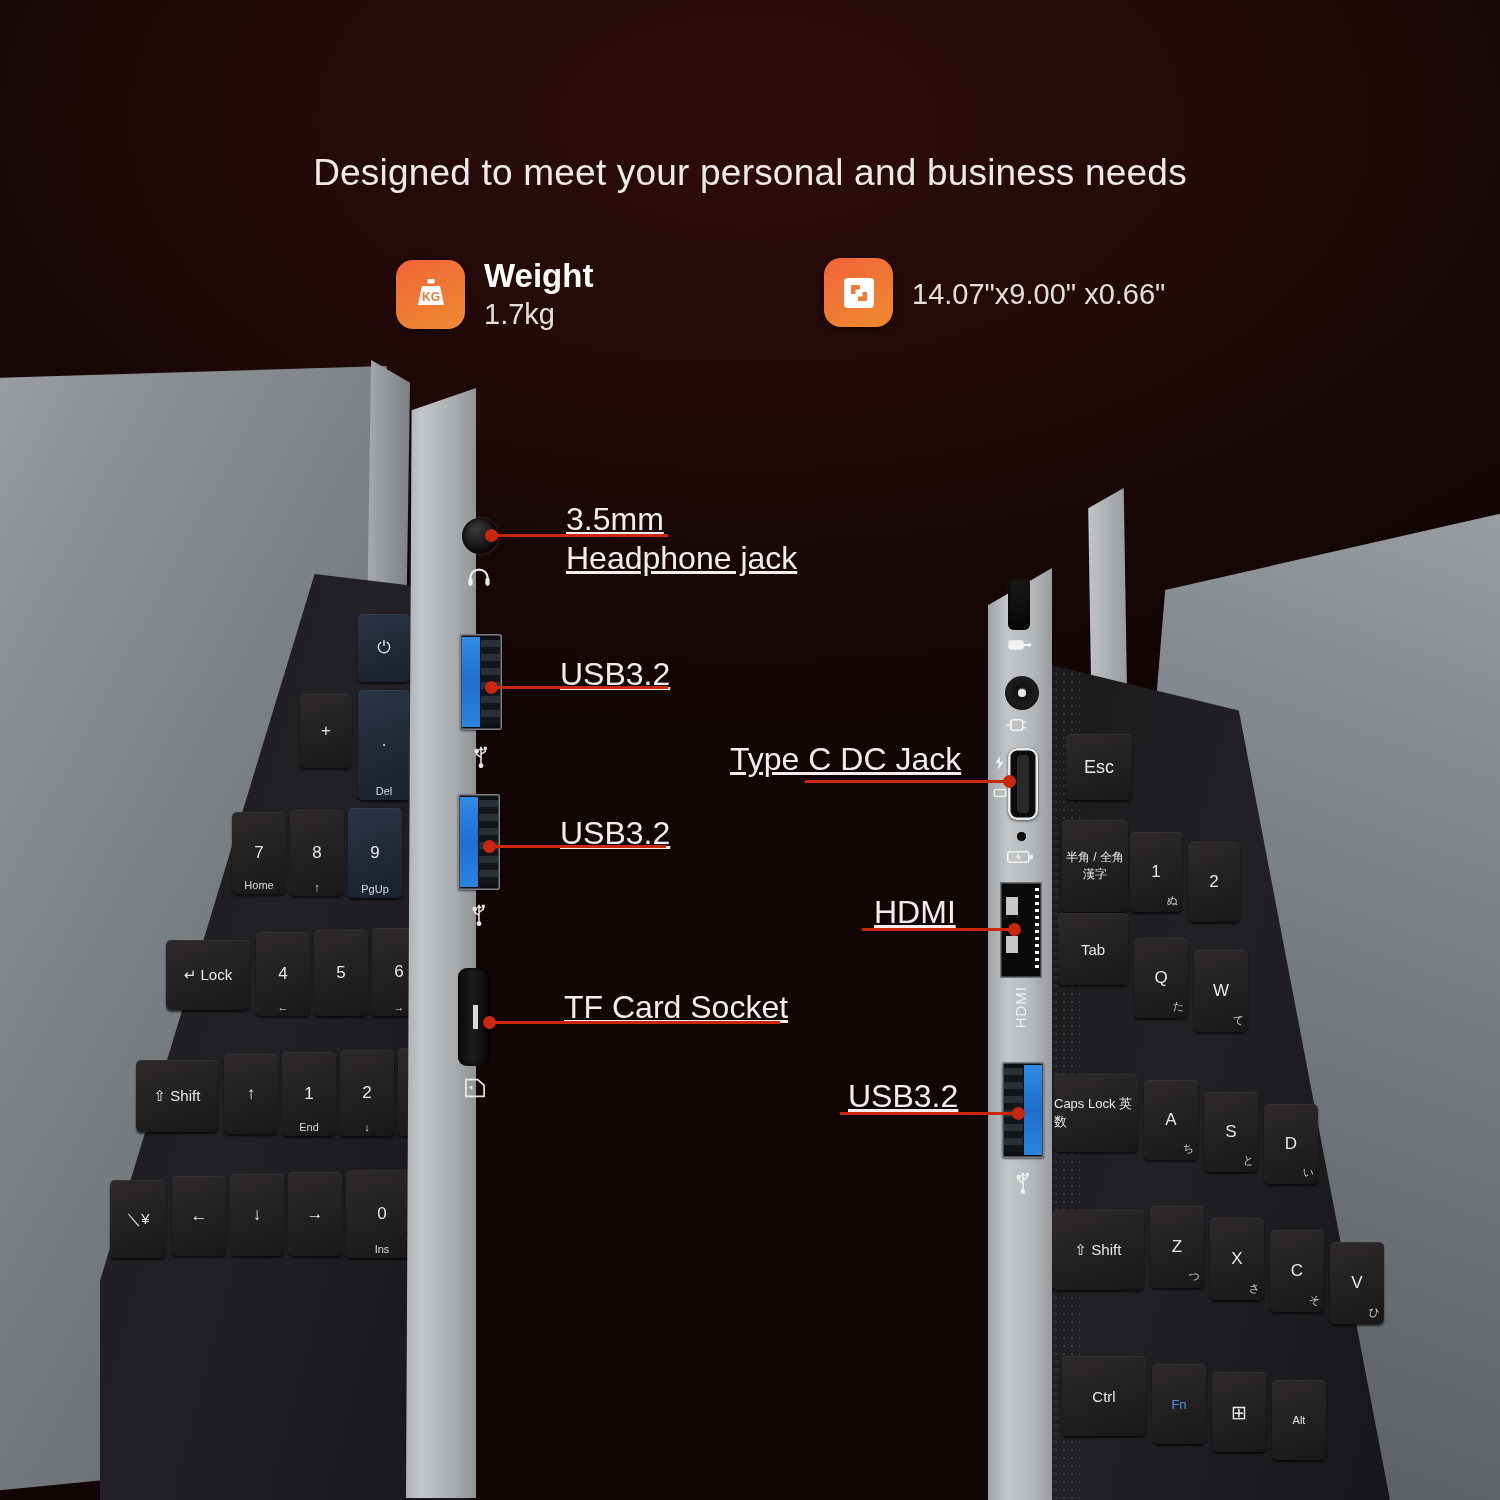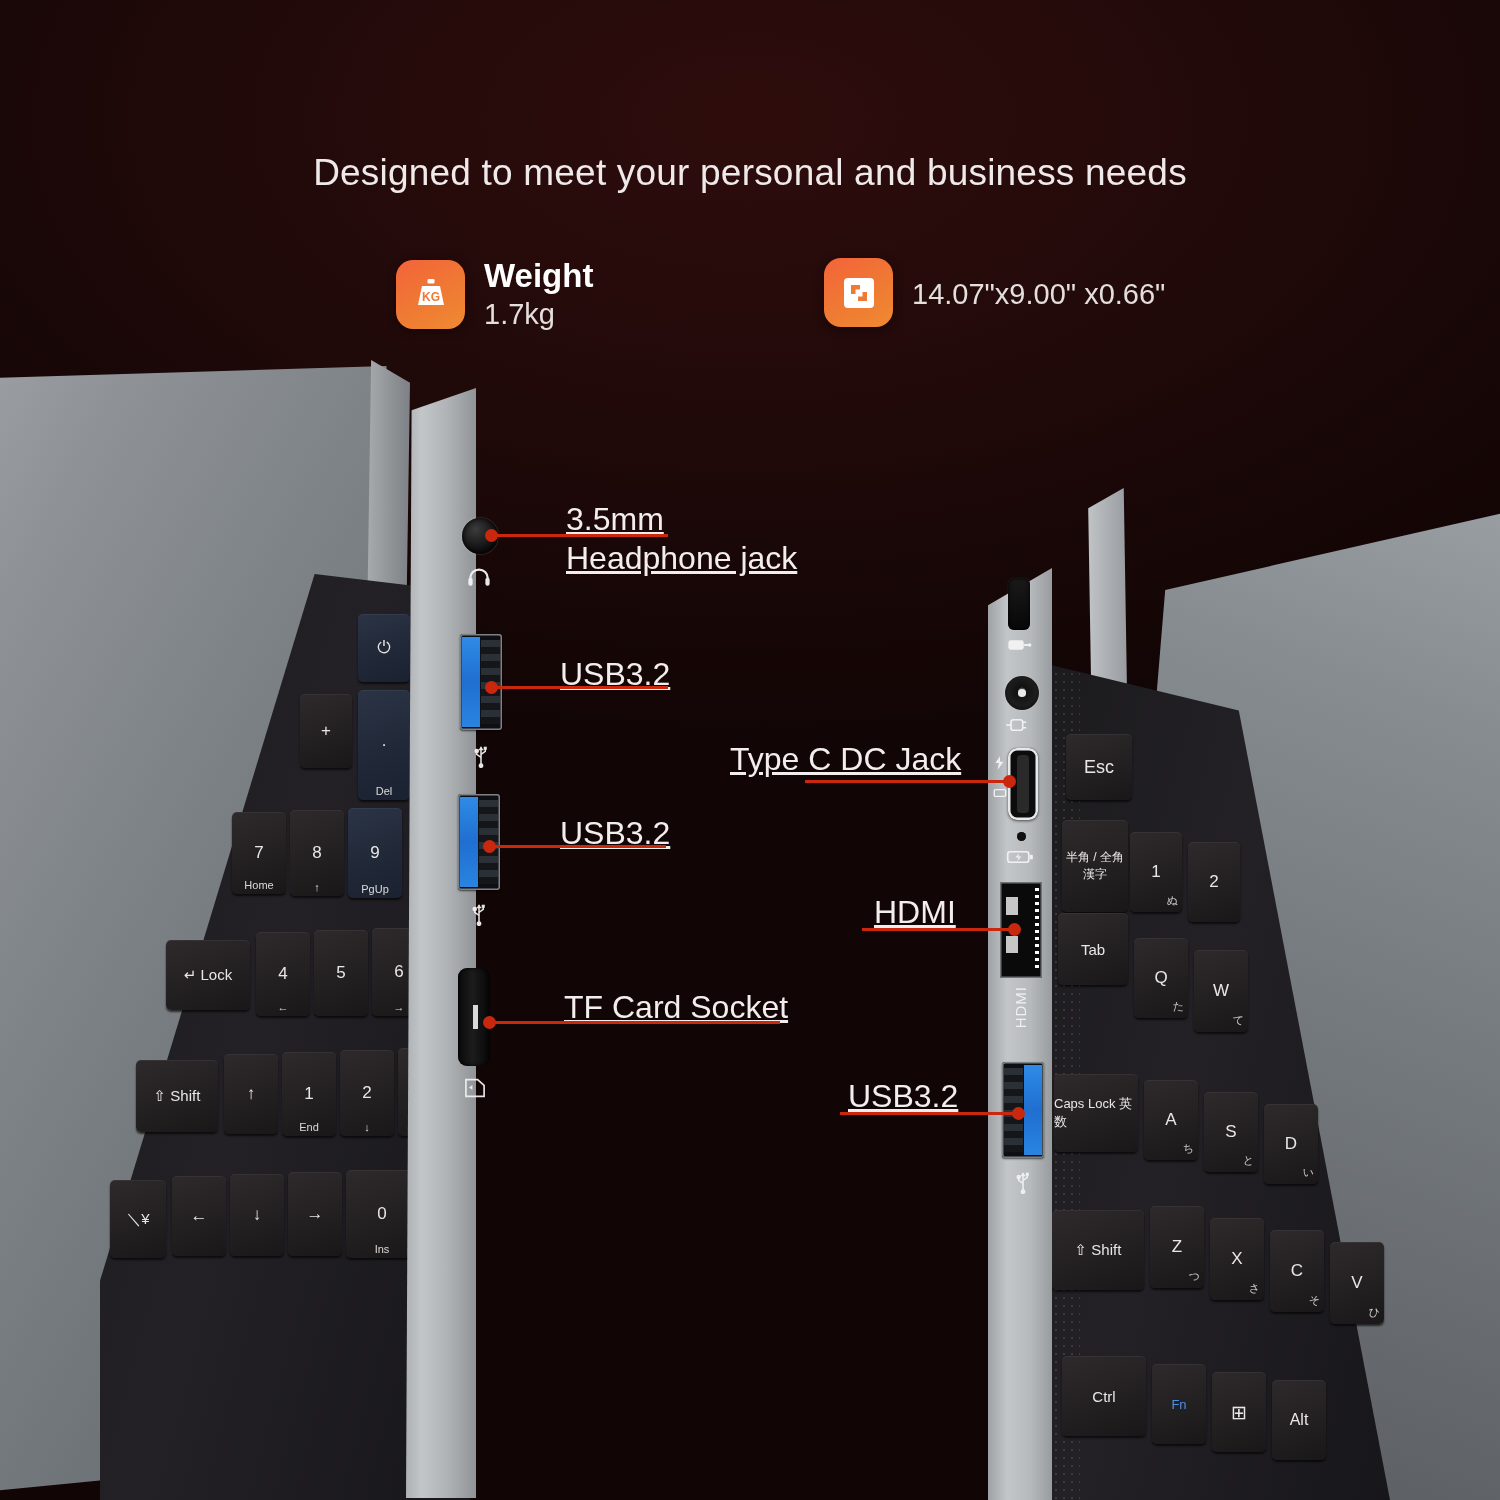--- a/index.html
+++ b/index.html
@@ -358,21 +358,21 @@
 
     <div class="key" style="left:82px;top:876px;width:84px;height:80px;font-size:15px;">
       <span>Ctrl</span>
     </div>
     <div class="key" style="left:172px;top:884px;width:54px;height:80px;font-size:13px;color:#4f8fe0;">
       <span>Fn</span>
     </div>
     <div class="key" style="left:232px;top:892px;width:54px;height:80px;font-size:19px;">
       <span>⊞</span>
     </div>
-    <div class="key" style="left:292px;top:900px;width:54px;height:80px;font-size:16px;">
+    <div class="key" style="left:292px;top:900px;width:54px;height:80px;font-size:11px;">
       <span>Alt</span>
     </div>
 
     <div class="sidebar" style="left:8px;top:88px;width:64px;height:932px;
                 clip-path:polygon(0% 4%, 100% 0%, 100% 100%, 0% 100%);
                 background:linear-gradient(90deg,#9ea2a5 0%,#c2c6c8 30%,#b6babd 66%,#989c9f 100%);"></div>
   </div>
 
   <div class="port port-lock" style="left:1008px;top:578px;width:22px;height:52px;"></div>
   <div class="picon" style="left:1006px;top:636px;">

